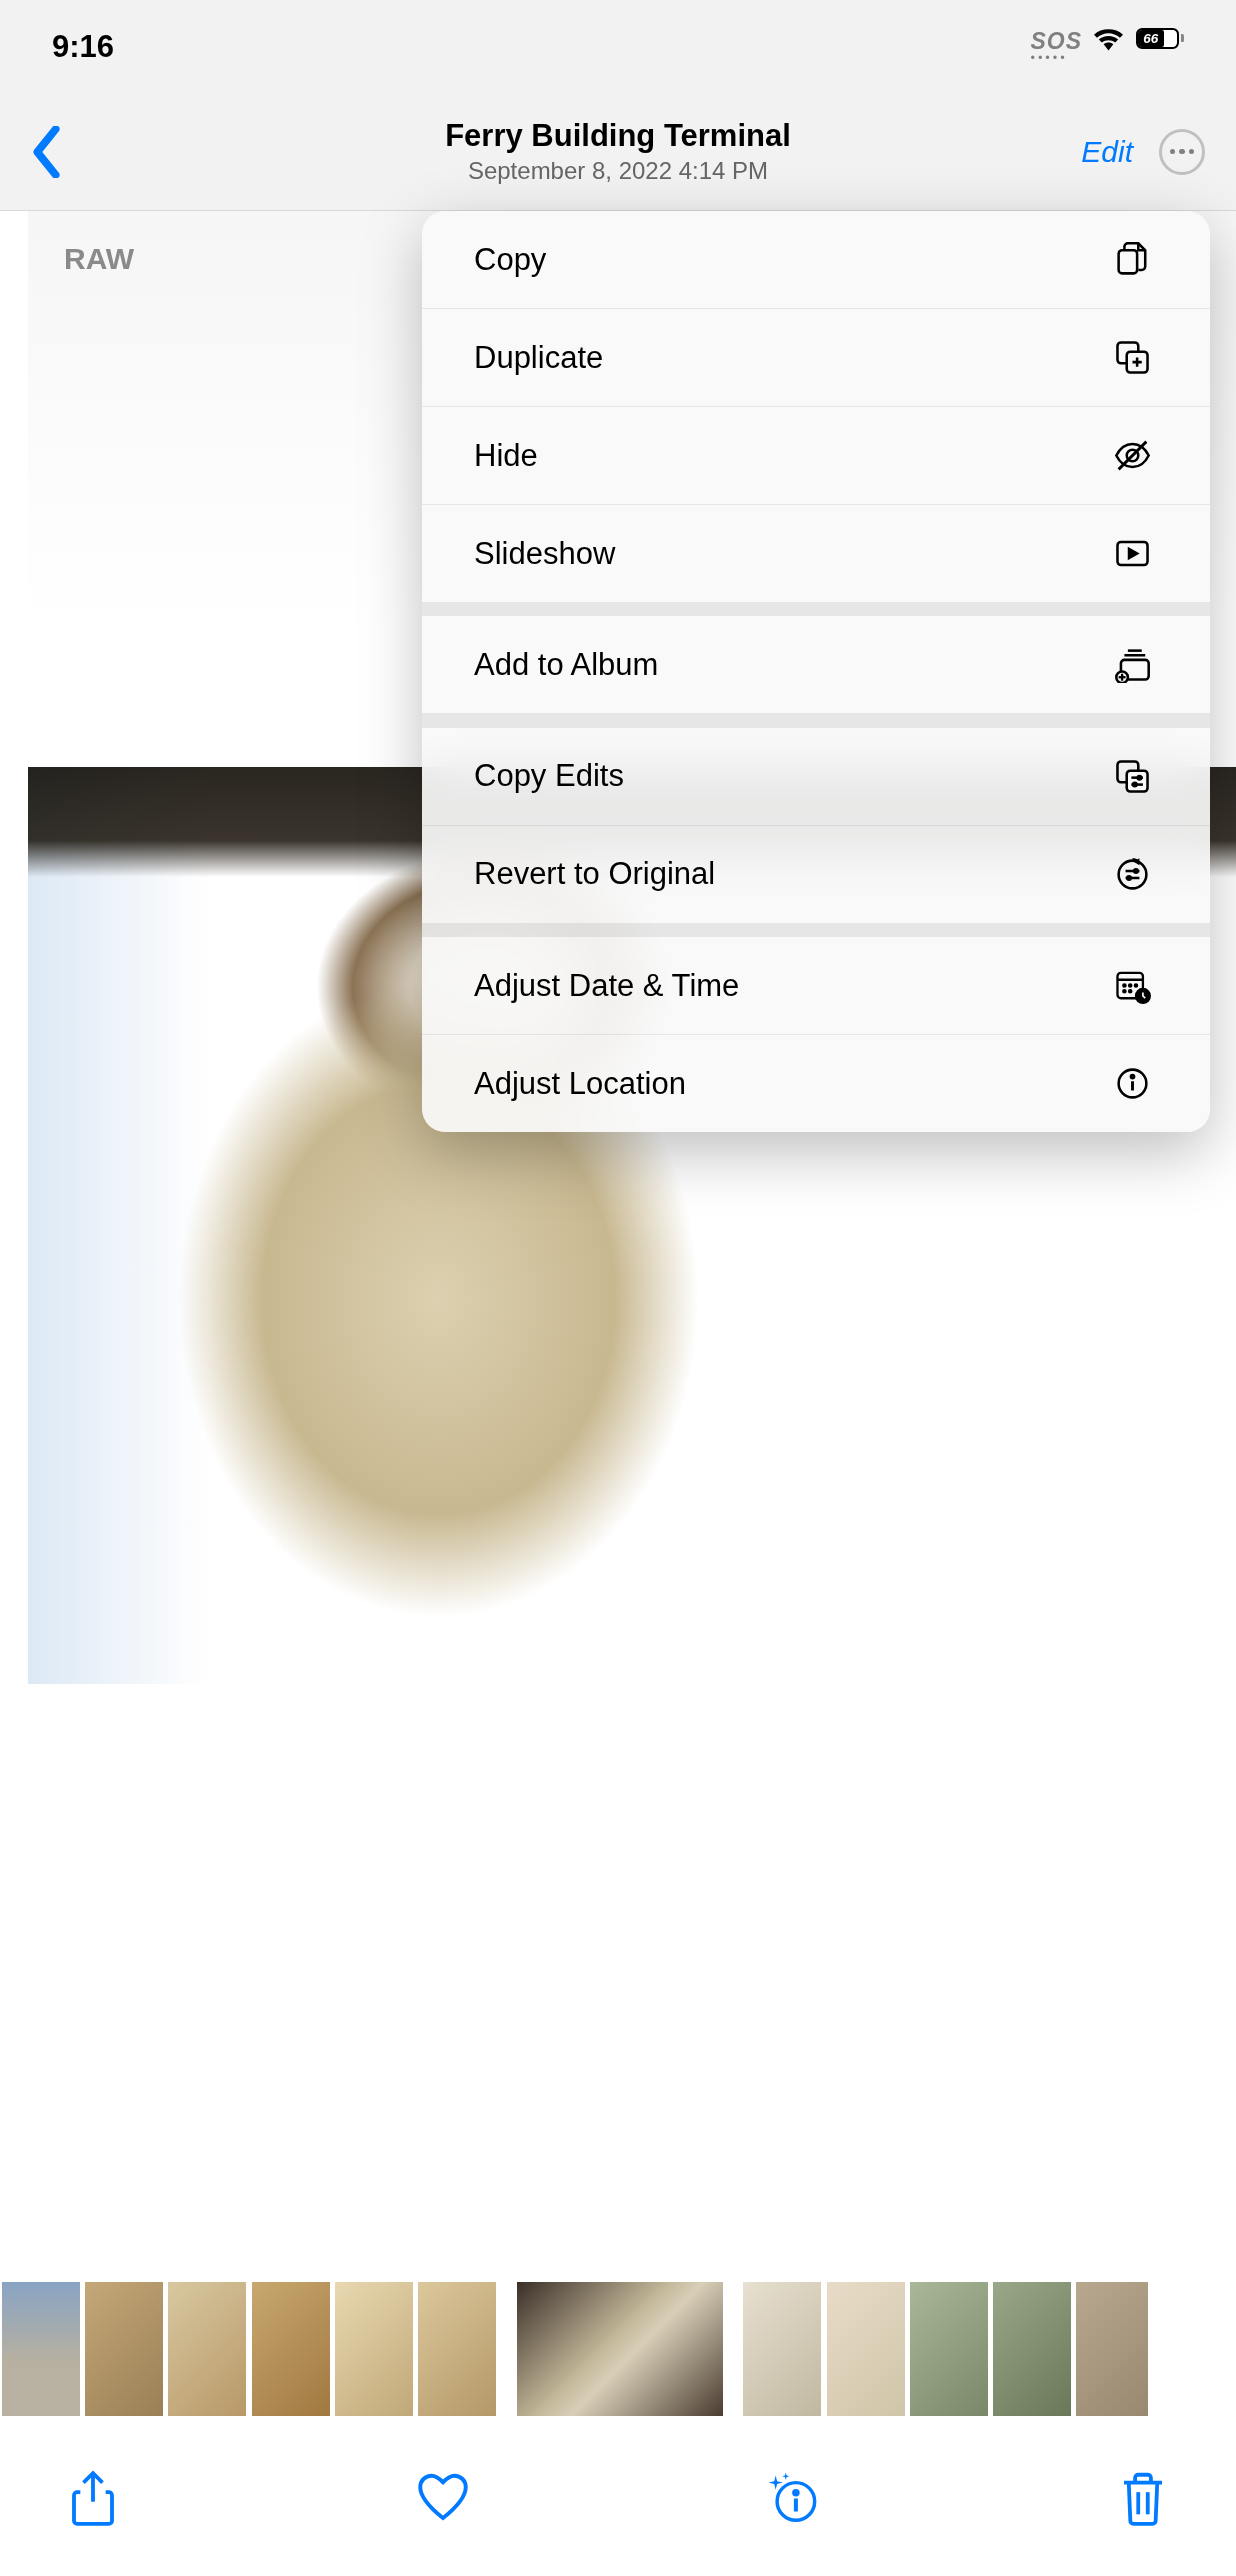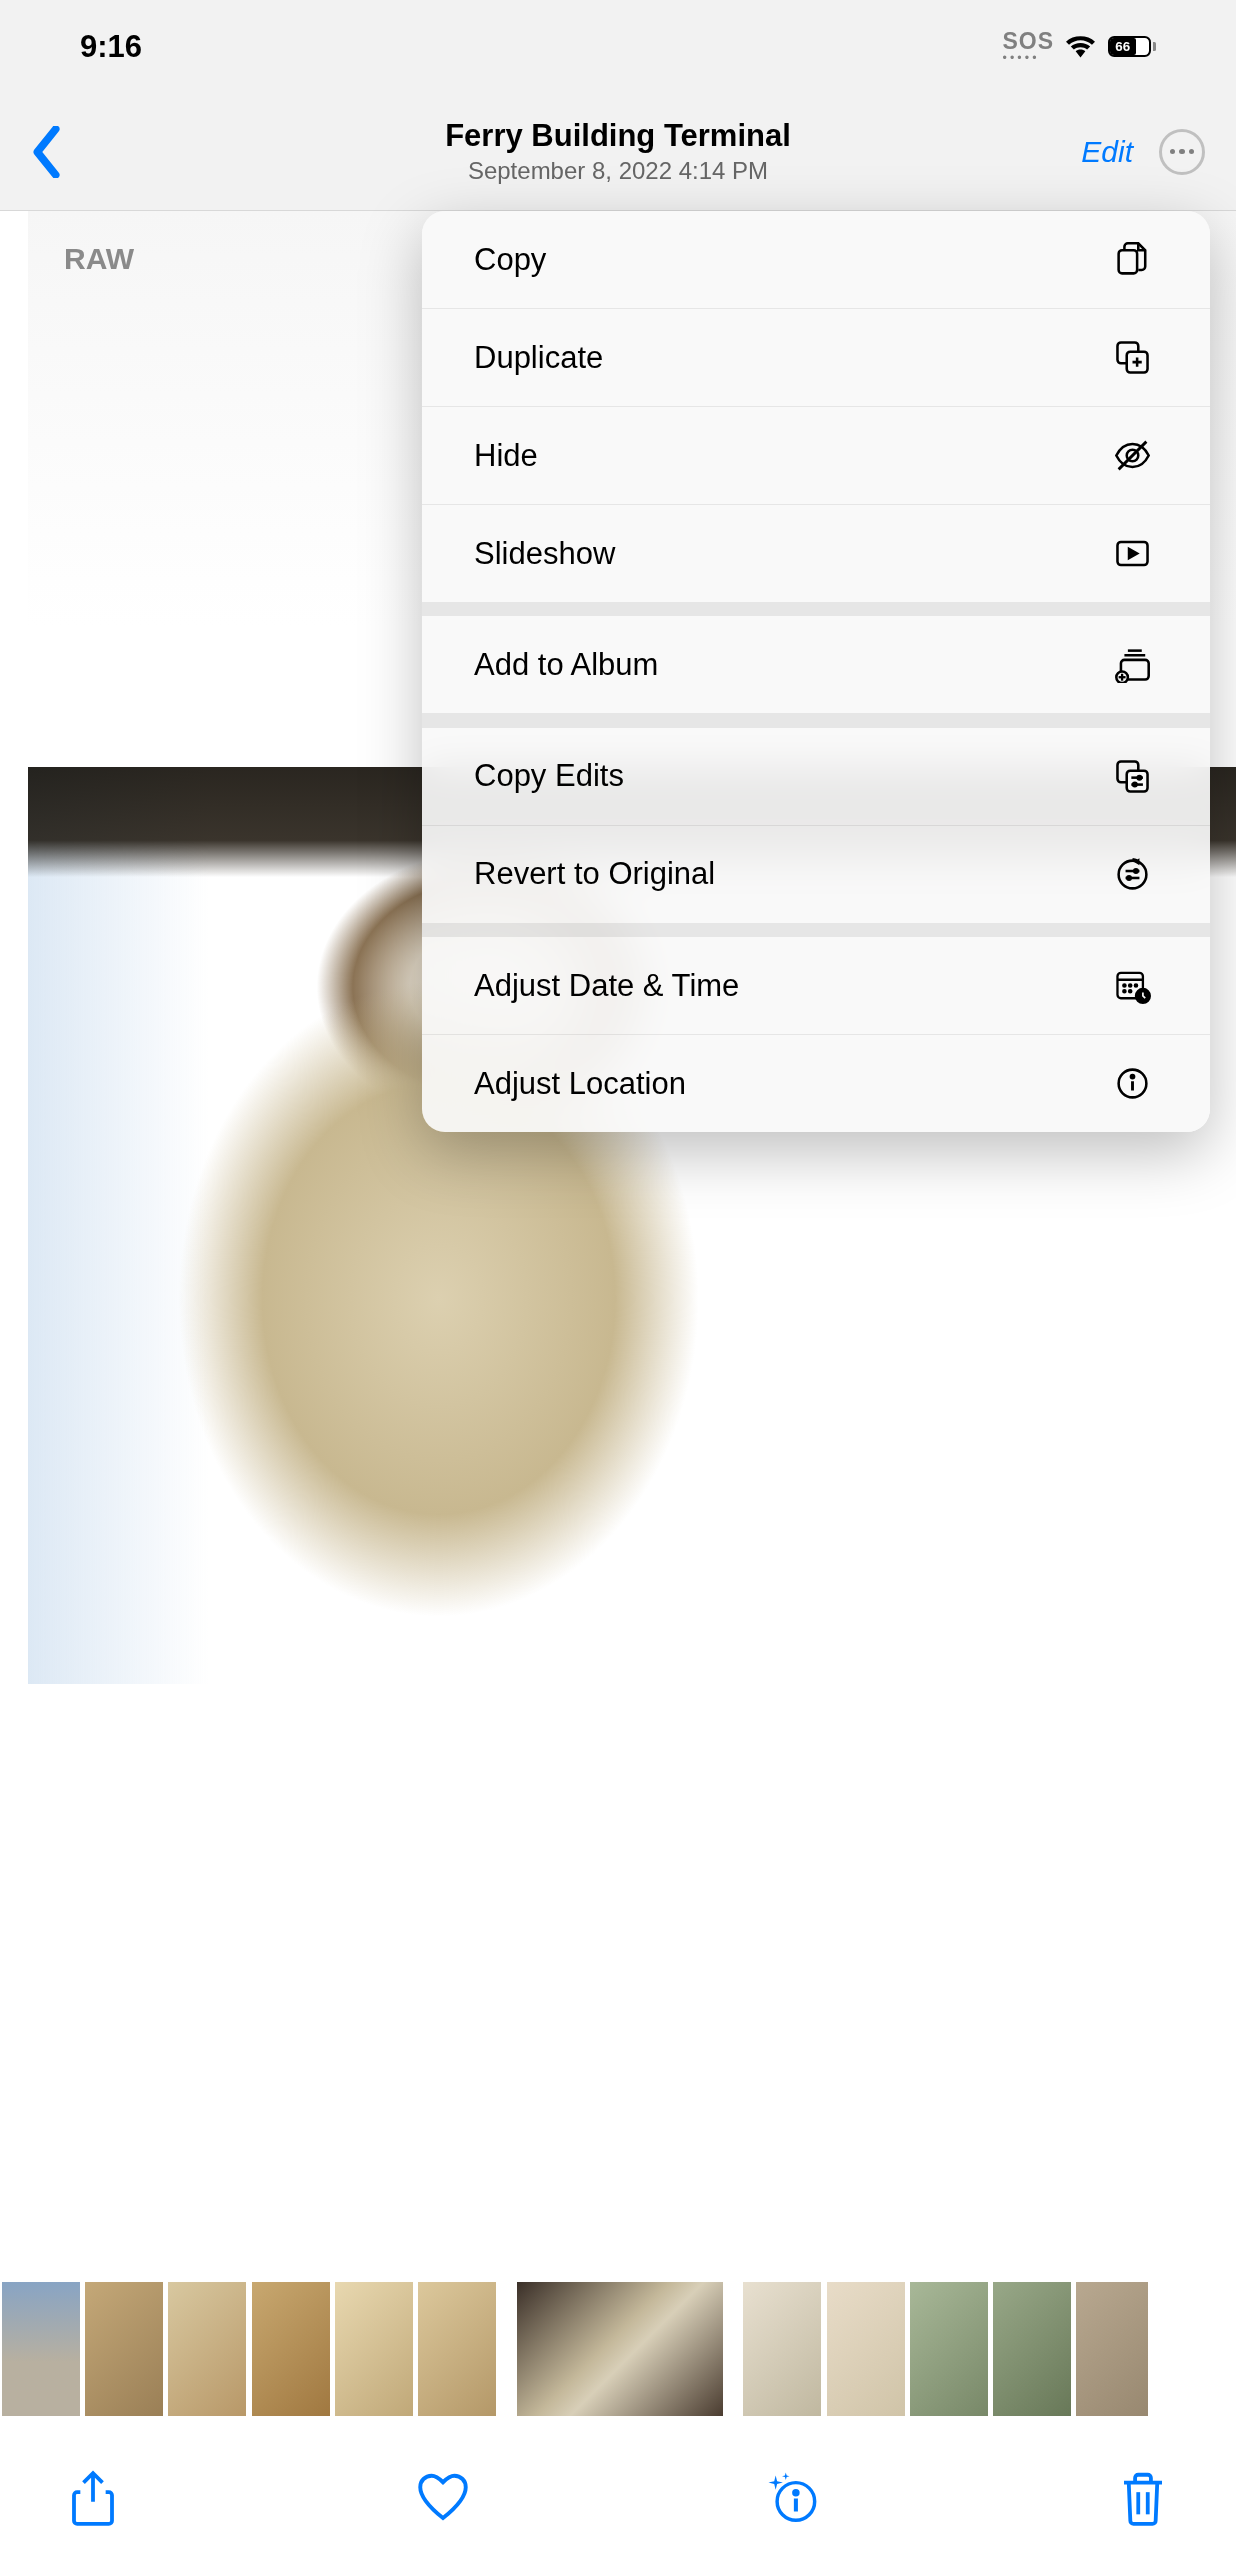--- a/index.html
+++ b/index.html
@@ -9,25 +9,25 @@
       font-family: -apple-system, 'SF Pro Display', 'Helvetica Neue', sans-serif;
       background: #ffffff;
       position: relative;
       overflow: hidden;
     }
     .status-bar {
       height: 93px;
       display: flex;
       justify-content: space-between;
       align-items: center;
-      padding: 0 80px;
+      padding: 0 52px;
       background: #f2f2f2;
     }
     .status-time { font-size: 31px; font-weight: 600; }
-    .status-right { display: flex; align-items: center; gap: 12.4px; }
+    .status-right { display: flex; align-items: flex-start; gap: 12.4px; font-style: italic; }
     .sos { font-size: 23px; color: #808080; letter-spacing: 1px; font-weight: 600; }
     .sos-dots { font-size: 12.4px; color: #808080; letter-spacing: 3.1px; display: block; margin-top: -4.1px; }
     .wifi-icon { width: 29px; height: 23px; }
     .battery {
       display: flex;
       align-items: center;
       gap: 2.1px;
     }
     .battery-body {
       width: 43px; height: 20.6px;

